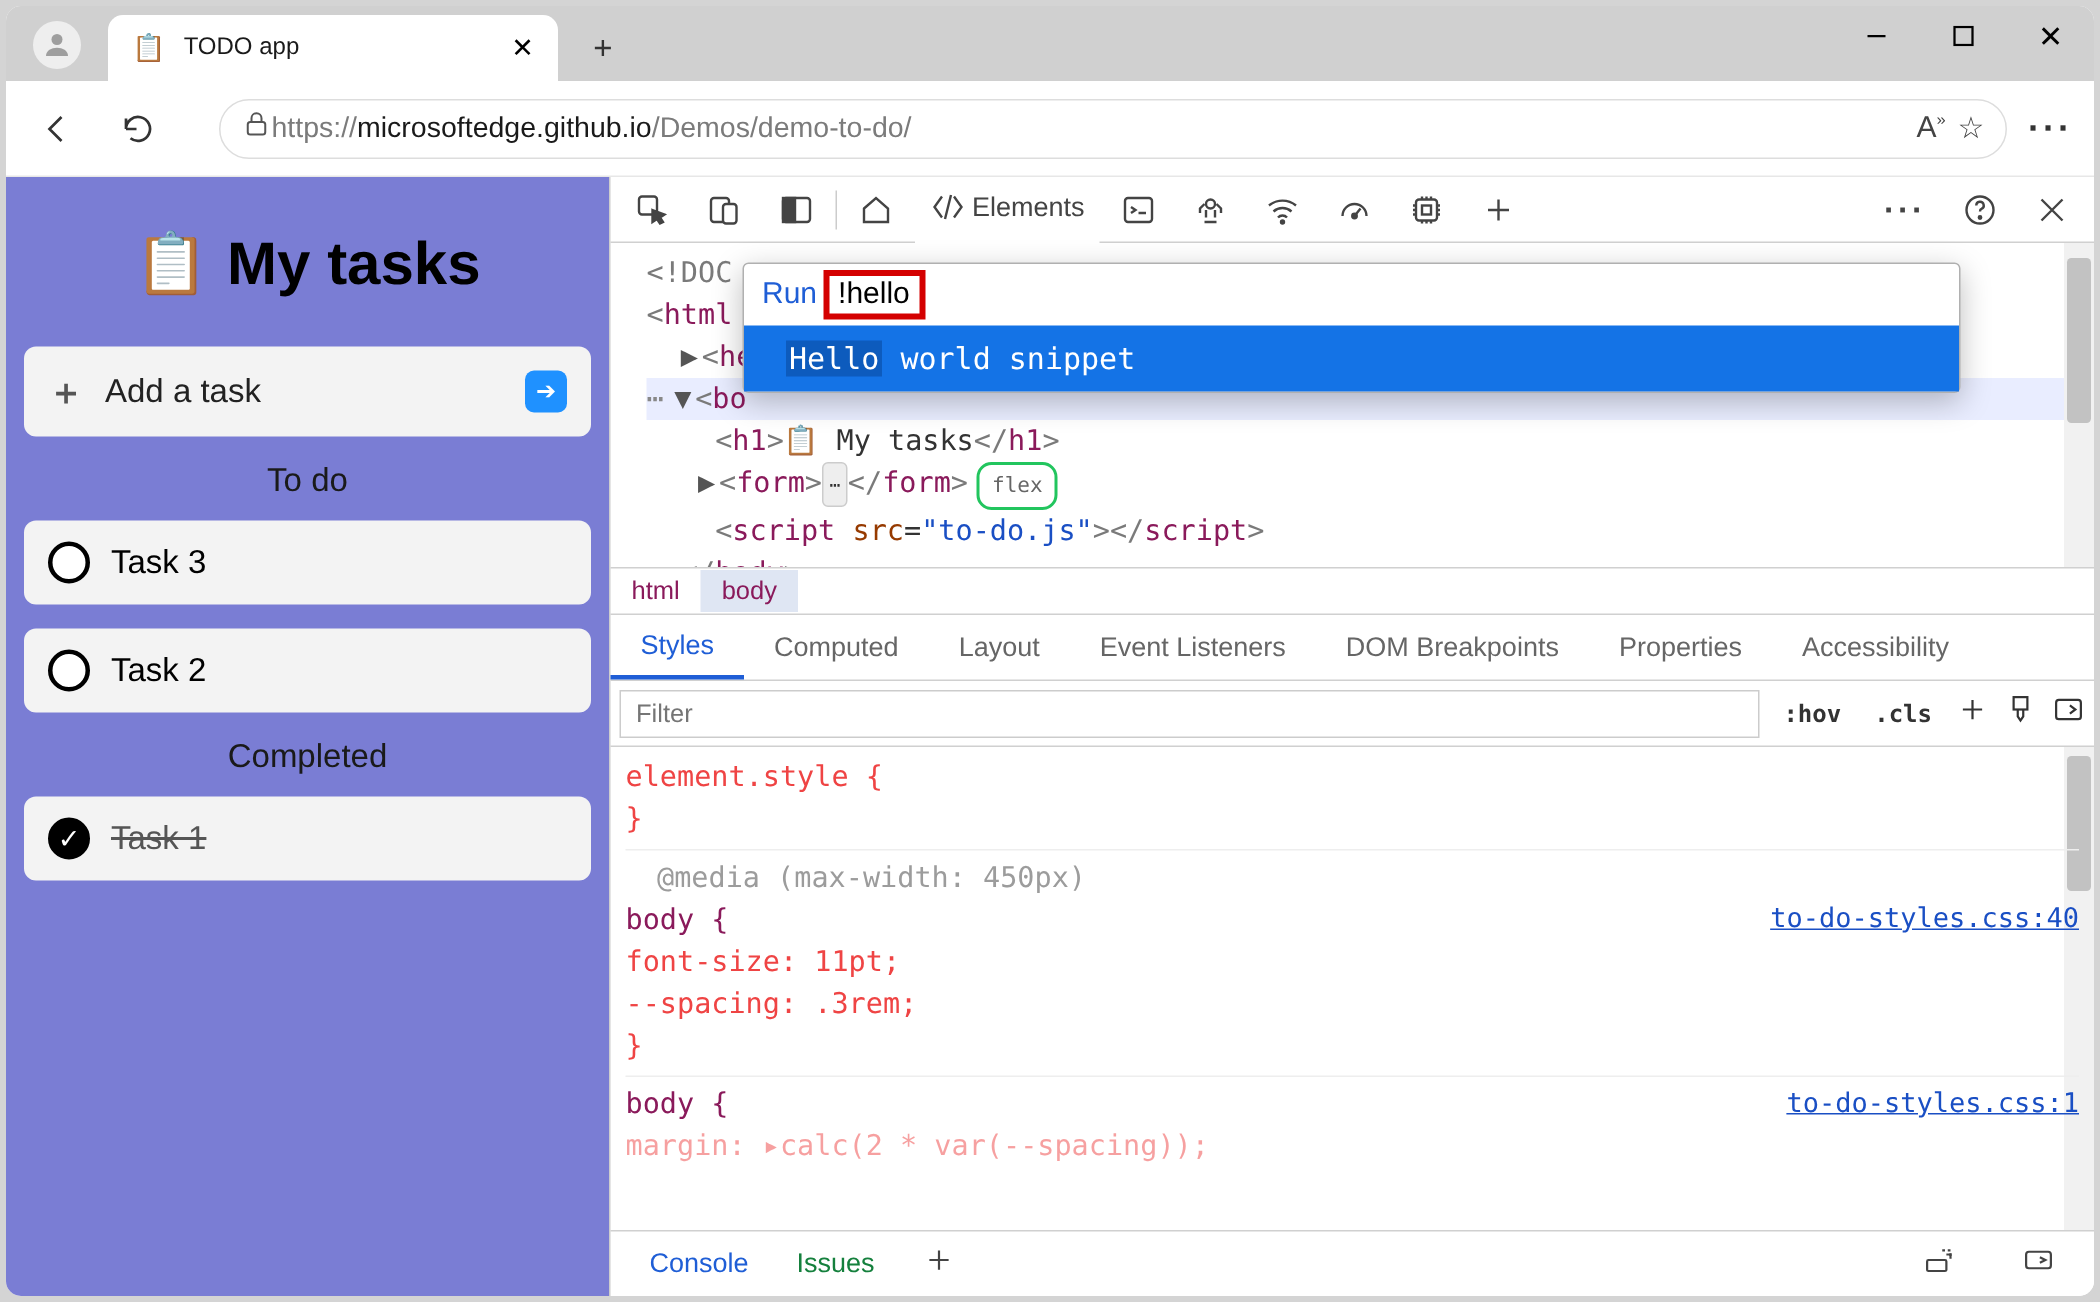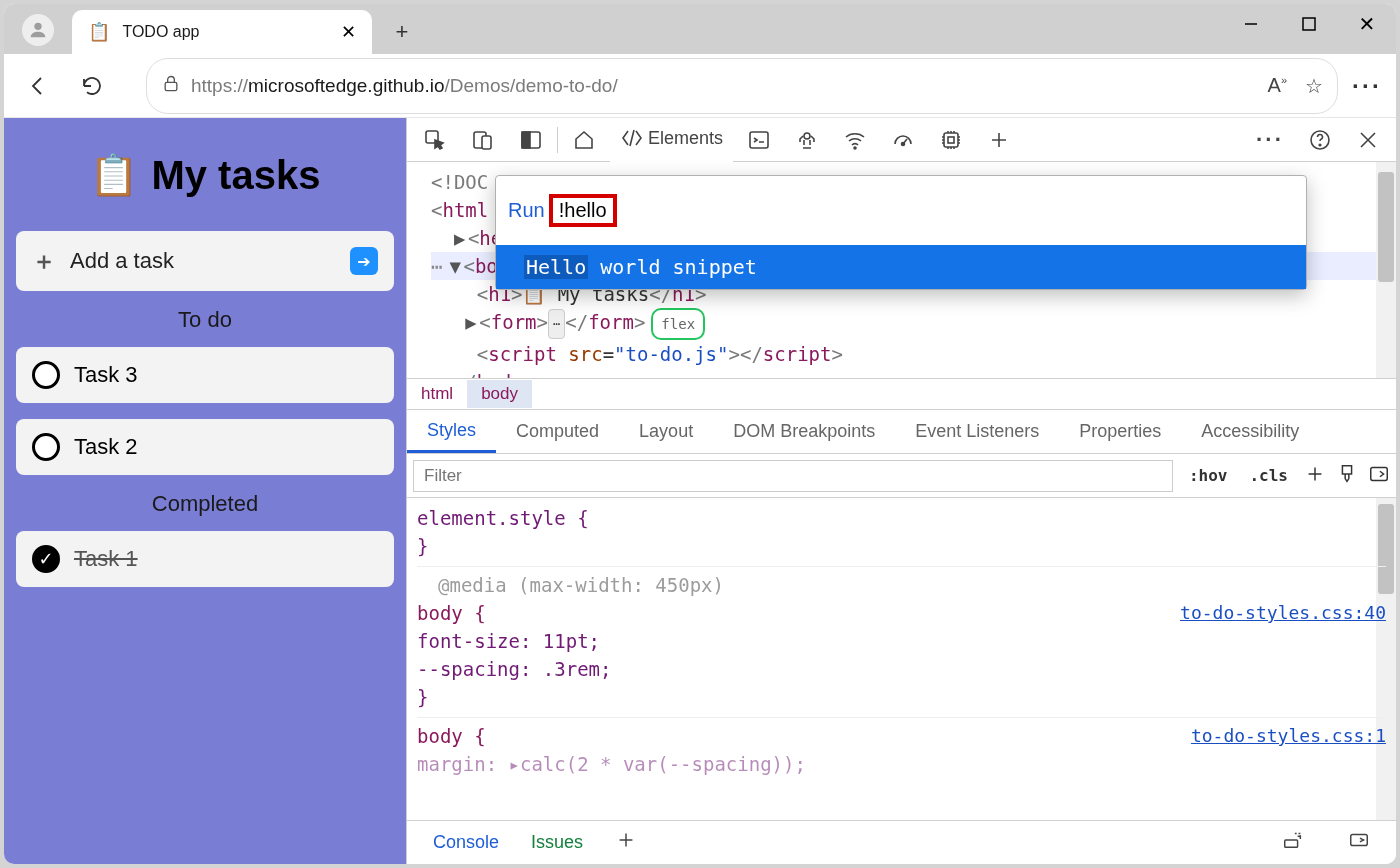--- a/index.html
+++ b/index.html
@@ -61,23 +61,23 @@
   display:flex; align-items:center;
   padding:0 14px; gap:14px;
   border-bottom:1px solid #e7e7e7;
 }
 .urlbar-row .nav-btn {
   width:40px; height:40px; border:none; background:none;
   display:flex; align-items:center; justify-content:center;
 }
 .urlbar-row .nav-btn svg { width:24px; height:24px; stroke:#333; fill:none; stroke-width:1.8;}
 .urlbar {
-  flex:1; height:56px; background:#fff;
+  flex:1; height:40px; background:#fff;
   border-radius:22px; border:1px solid #ddd;
-  display:flex; align-items:center; padding:0 14px; gap:10px;
+  display:flex; align-items:center; padding:0 14px; 
   margin-left:20px;
 }
 .urlbar .lock svg { width:20px; height:20px; stroke:#555; fill:none; stroke-width:1.6;}
 .urlbar .url { font-size:19px; color:#7b7b7b; flex:1; white-space:nowrap; }
 .urlbar .url .dark { color:#1a1a1a; }
 .urlbar .rt-icon { margin-left:8px; color:#444; font-size:20px;}
 .menu-btn { font-size:24px; font-weight:bold; color:#333; letter-spacing:2px;}
 
 .content { flex:1; display:flex; overflow:hidden; }
 
@@ -193,21 +193,21 @@
 .filter-row svg { width:22px; height:22px; stroke:#333; fill:none; stroke-width:1.6;}
 
 .styles-body {
   flex:1; overflow:hidden;
   font-family:Consolas,monospace; font-size:19px;
   padding:6px 10px; line-height:28px;
   position:relative;
 }
 .css-sel { color:#8a1a5b;}
 .css-media { color:#9c9c9c;margin-left:21px;}
-.css-prop { color:#701a75;}
+.css-prop { color:#ef4444;}
 .css-link { color:#1a4fc4; text-decoration:underline; float:right; font-size:18px;}
 .styles-block { position:relative; border-bottom:1px solid #eee; padding-bottom:6px; margin-bottom:4px;}
 
 .drawer {
   height:44px; border-top:1px solid #d0d0d0;
   display:flex; align-items:center; padding:0 10px;
 }
 .drawer span { padding:0 16px; font-size:18px; color:#15803d;}
 .drawer .active { color:#1f5ed6;}
 .drawer .right { margin-left:auto; display:flex; gap:12px;}
@@ -221,21 +221,21 @@
 
 .cmd-menu {
   position:absolute; left:495px; top:175px;
   width:812px; background:#fff;
   border:1px solid #b0b0b0; border-radius:4px;
   box-shadow:0 6px 20px rgba(0,0,0,.25);
   z-index:50;
 }
 .cmd-input-row {
   display:flex; align-items:center;
-  padding:18px 12px; font-size:20px; gap:4px;
+  padding:4px 12px; font-size:20px; gap:4px;
 }
 .cmd-input-row .run { color:#1f5ed6;}
 .cmd-input-row .query {
   border:4px solid #d40000; padding:1px 6px;
   font-size:20px; color:#000;
 }
 .cmd-option {
   background:#1473e6; color:#fff;
   font-family:Consolas,monospace; font-size:20px;
   padding:10px 12px;
@@ -435,22 +435,22 @@
 
       <div class="breadcrumb">
         <span>html</span>
         <span class="sel">body</span>
       </div>
 
       <div class="styles-tabs">
         <span class="active">Styles</span>
         <span>Computed</span>
         <span>Layout</span>
+        <span>Event Listeners</span>
         <span>DOM Breakpoints</span>
-        <span>Event Listeners</span>
         <span>Properties</span>
         <span>Accessibility</span>
       </div>
 
       <div class="filter-row">
         <input placeholder="Filter" style="">
         <span class="fbtn">:hov</span>
         <span class="fbtn">.cls</span>
         <span><svg viewBox="0 0 24 24">
               <path d="M12 5v14M5 12h14"></path>

